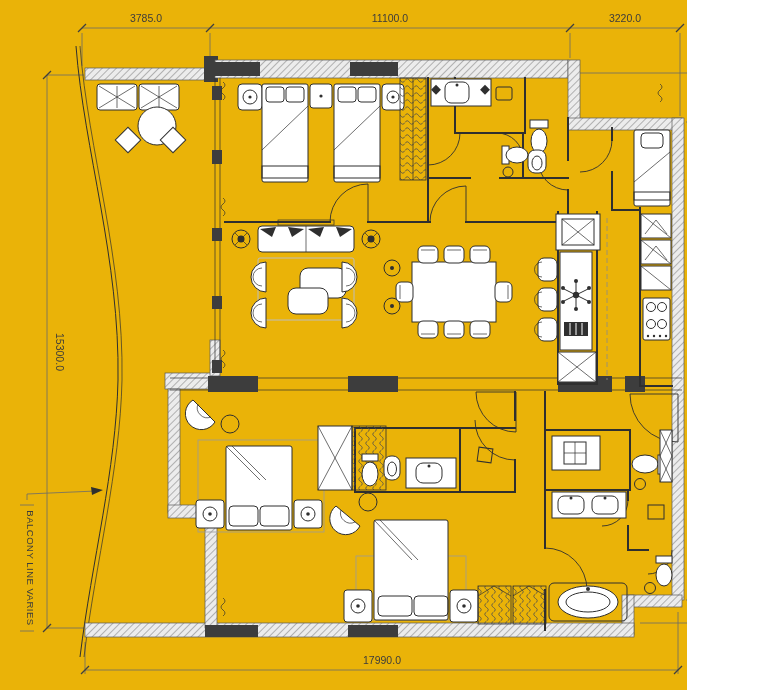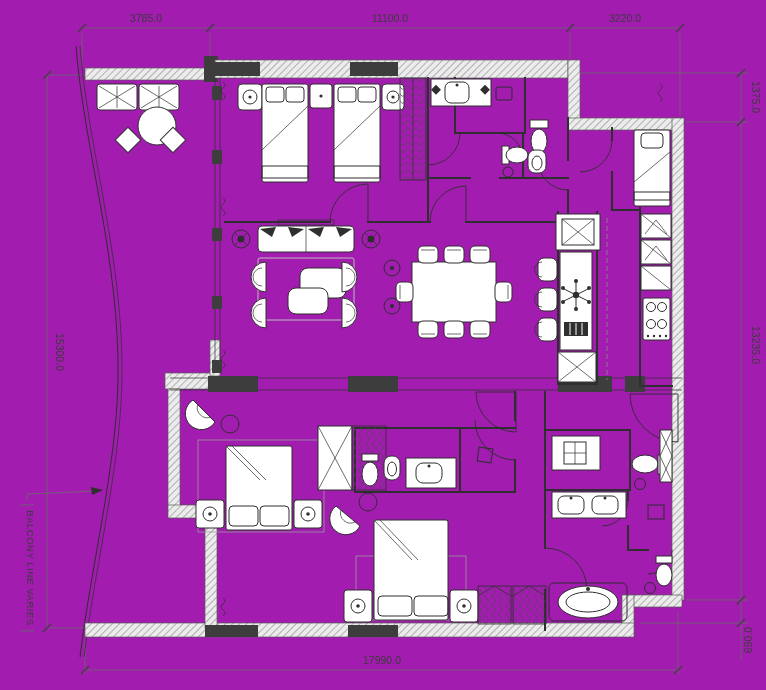--- a/index.html
+++ b/index.html
@@ -1,16 +1,16 @@
 <!DOCTYPE html>
 <html><head>
 <meta charset="utf-8">
 <style>
   html,body{margin:0;padding:0;background:#fff;}
-  #stage{position:relative;width:766px;height:690px;background:#a21caf;overflow:hidden;
+  #stage{position:relative;width:687px;height:690px;background:#eab308;overflow:hidden;
          font-family:"Liberation Sans",sans-serif;}
   svg{position:absolute;left:0;top:0;}
   .wallh{fill:url(#hatch);stroke:#5a5a5a;stroke-width:0.7;}
   .dark{fill:#3d3d3d;stroke:none;}
   .iw{stroke:#2f2f2f;stroke-width:2;fill:none;stroke-linecap:square;}
   .t{stroke:#2f2f2f;stroke-width:1;fill:none;}
   .tt{stroke:#2f2f2f;stroke-width:0.7;fill:none;}
   .f{stroke:#2f2f2f;stroke-width:1;fill:#ffffff;}
   .fn{stroke:#2f2f2f;stroke-width:1;fill:none;}
   .rug{stroke:#9b9b9b;stroke-width:0.8;fill:none;}

